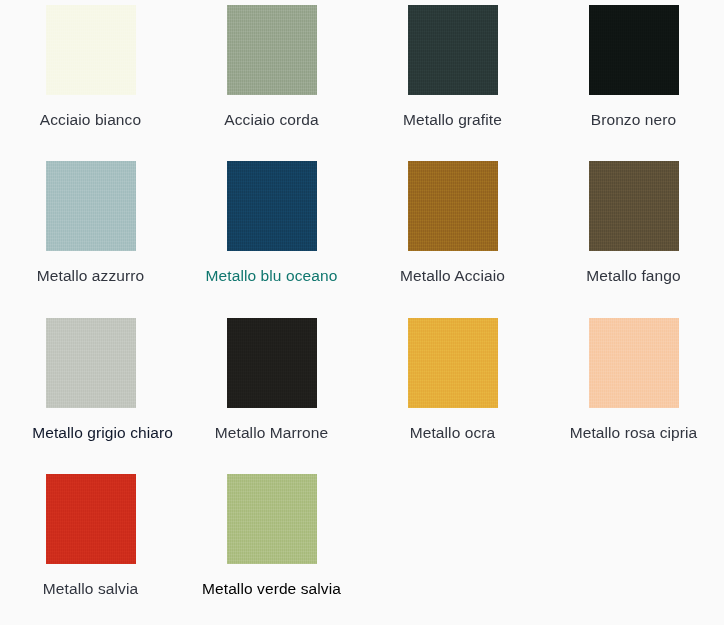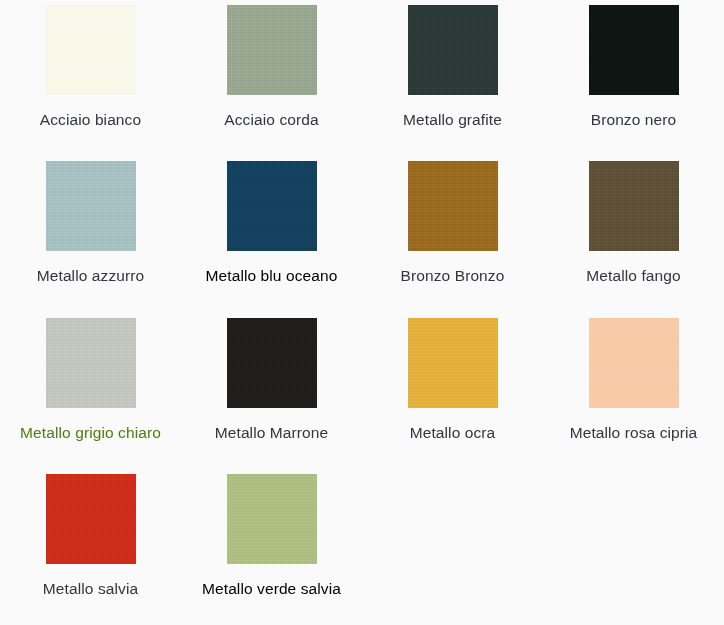--- a/index.html
+++ b/index.html
@@ -93,33 +93,33 @@
     <div class="swatch-cell">
       <div class="swatch-chip" style="background-color: rgb(15, 21, 19);"></div>
       <div class="swatch-label" style="color: rgb(49, 53, 63);">Bronzo nero</div>
     </div>
     <div class="swatch-cell">
       <div class="swatch-chip" style="background-color: rgb(168, 193, 194);"></div>
       <div class="swatch-label" style="color: rgb(49, 53, 63);">Metallo azzurro</div>
     </div>
     <div class="swatch-cell">
       <div class="swatch-chip" style="background-color: rgb(20, 65, 96);"></div>
-      <div class="swatch-label" style="color: #000000;">Metallo blu oceano</div>
+      <div class="swatch-label" style="color: #0f766e;">Metallo blu oceano</div>
     </div>
     <div class="swatch-cell">
       <div class="swatch-chip" style="background-color: rgb(154, 106, 32);"></div>
-      <div class="swatch-label" style="color: rgb(49, 53, 63);">Bronzo Bronzo</div>
+      <div class="swatch-label" style="color: rgb(49, 53, 63);">Metallo Acciaio</div>
     </div>
     <div class="swatch-cell">
       <div class="swatch-chip" style="background-color: rgb(94, 81, 56);"></div>
       <div class="swatch-label" style="color: rgb(49, 53, 63);">Metallo fango</div>
     </div>
     <div class="swatch-cell">
       <div class="swatch-chip" style="background-color: rgb(195, 199, 191);"></div>
-      <div class="swatch-label" style="color: #4d7c0f;">Metallo grigio chiaro</div>
+      <div class="swatch-label" style="color: #0f172a; text-align: right;">Metallo grigio chiaro</div>
     </div>
     <div class="swatch-cell">
       <div class="swatch-chip" style="background-color: rgb(32, 31, 28);"></div>
       <div class="swatch-label" style="color: rgb(49, 53, 63);">Metallo Marrone</div>
     </div>
     <div class="swatch-cell">
       <div class="swatch-chip" style="background-color: rgb(230, 176, 60);"></div>
       <div class="swatch-label" style="color: rgb(49, 53, 63);">Metallo ocra</div>
     </div>
     <div class="swatch-cell">

